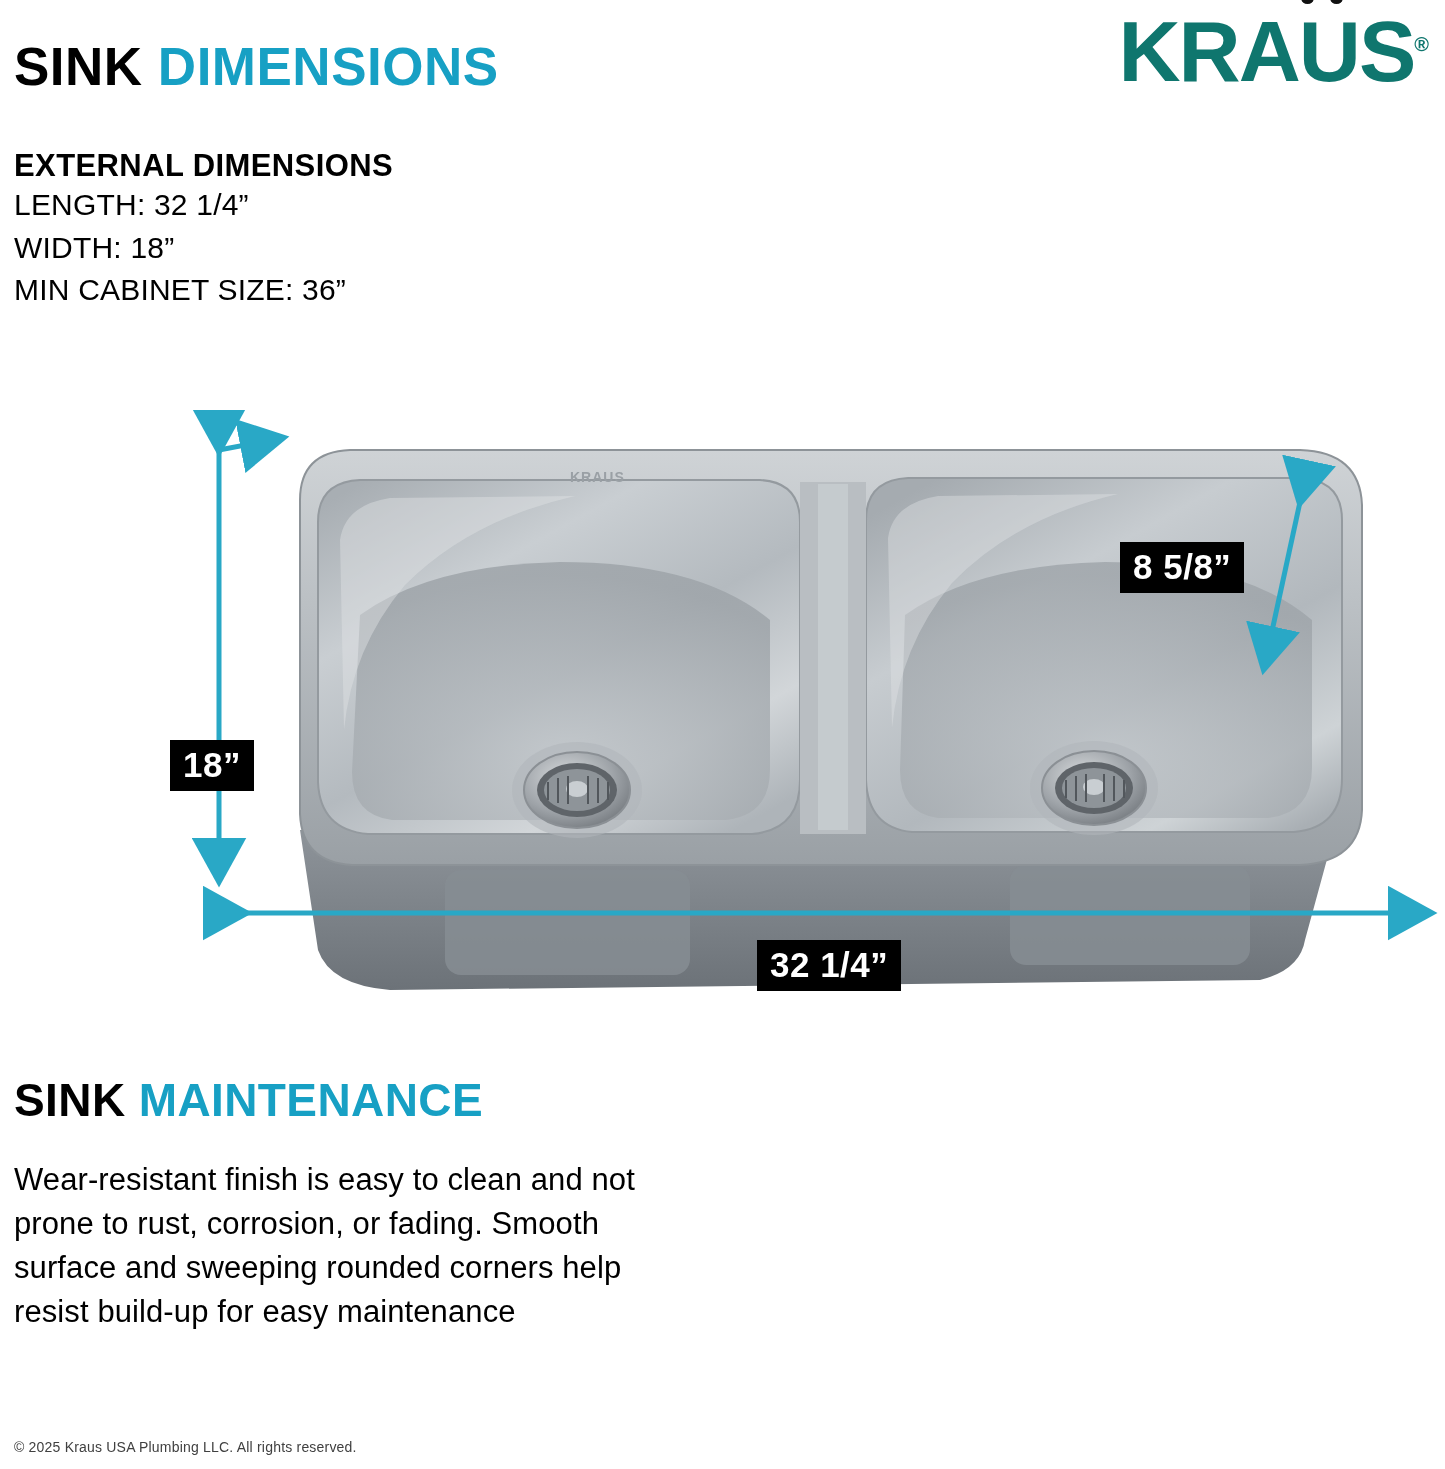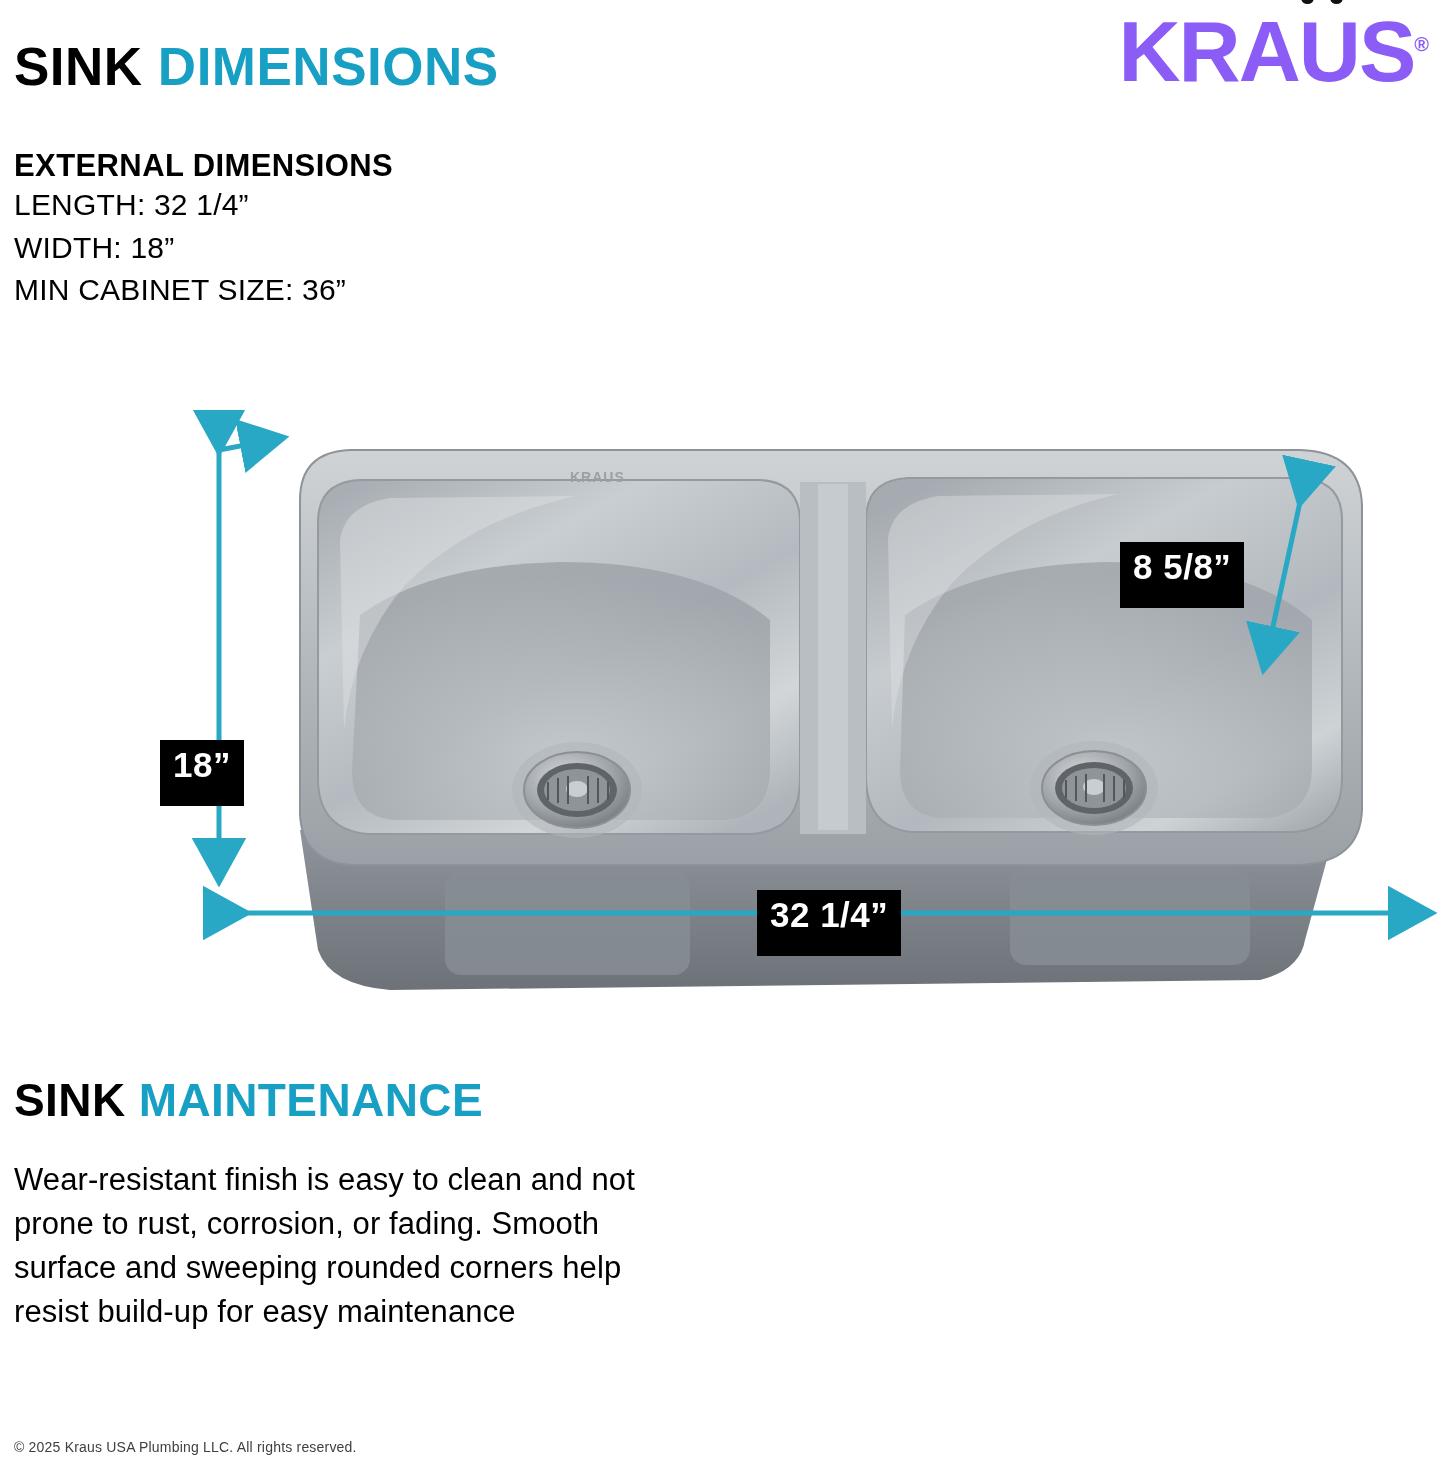--- a/index.html
+++ b/index.html
@@ -38,21 +38,21 @@
     position: absolute;
     right: 18px;
     top: 8px;
     text-align: right;
   }
   .logo-word {
     font-size: 86px;
     font-weight: bold;
     letter-spacing: -2px;
     line-height: 1;
-    color: #8b5cf6;
+    color: #0f766e;
     position: relative;
     display: inline-block;
   }
   .logo-reg {
     font-size: 20px;
     vertical-align: super;
     font-weight: bold;
   }
   .drop {
     position: absolute;
@@ -106,27 +106,27 @@
   .sink-svg { display: block; }
 
   
   .badge {
     position: absolute;
     background: #000000;
     color: #ffffff;
     font-weight: bold;
     font-size: 34px;
     letter-spacing: 0.5px;
-    padding: 7px 13px 24px 13px;
+    padding: 7px 13px 9px 13px;
     white-space: nowrap;
     line-height: 1;
   }
   .badge-depth { left: 1120px; top: 542px; font-size: 35px; }
-  .badge-width { left: 160px; top: 740px; font-size: 35px; }
-  .badge-length { left: 757px; top: 890px; font-size: 35px; }
+  .badge-width { left: 170px; top: 740px; font-size: 35px; }
+  .badge-length { left: 757px; top: 940px; font-size: 35px; }
 
   
   .maint-title {
     position: absolute;
     left: 14px;
     top: 1077px;
     font-size: 46px;
     font-weight: bold;
     letter-spacing: 0.4px;
     line-height: 1;

